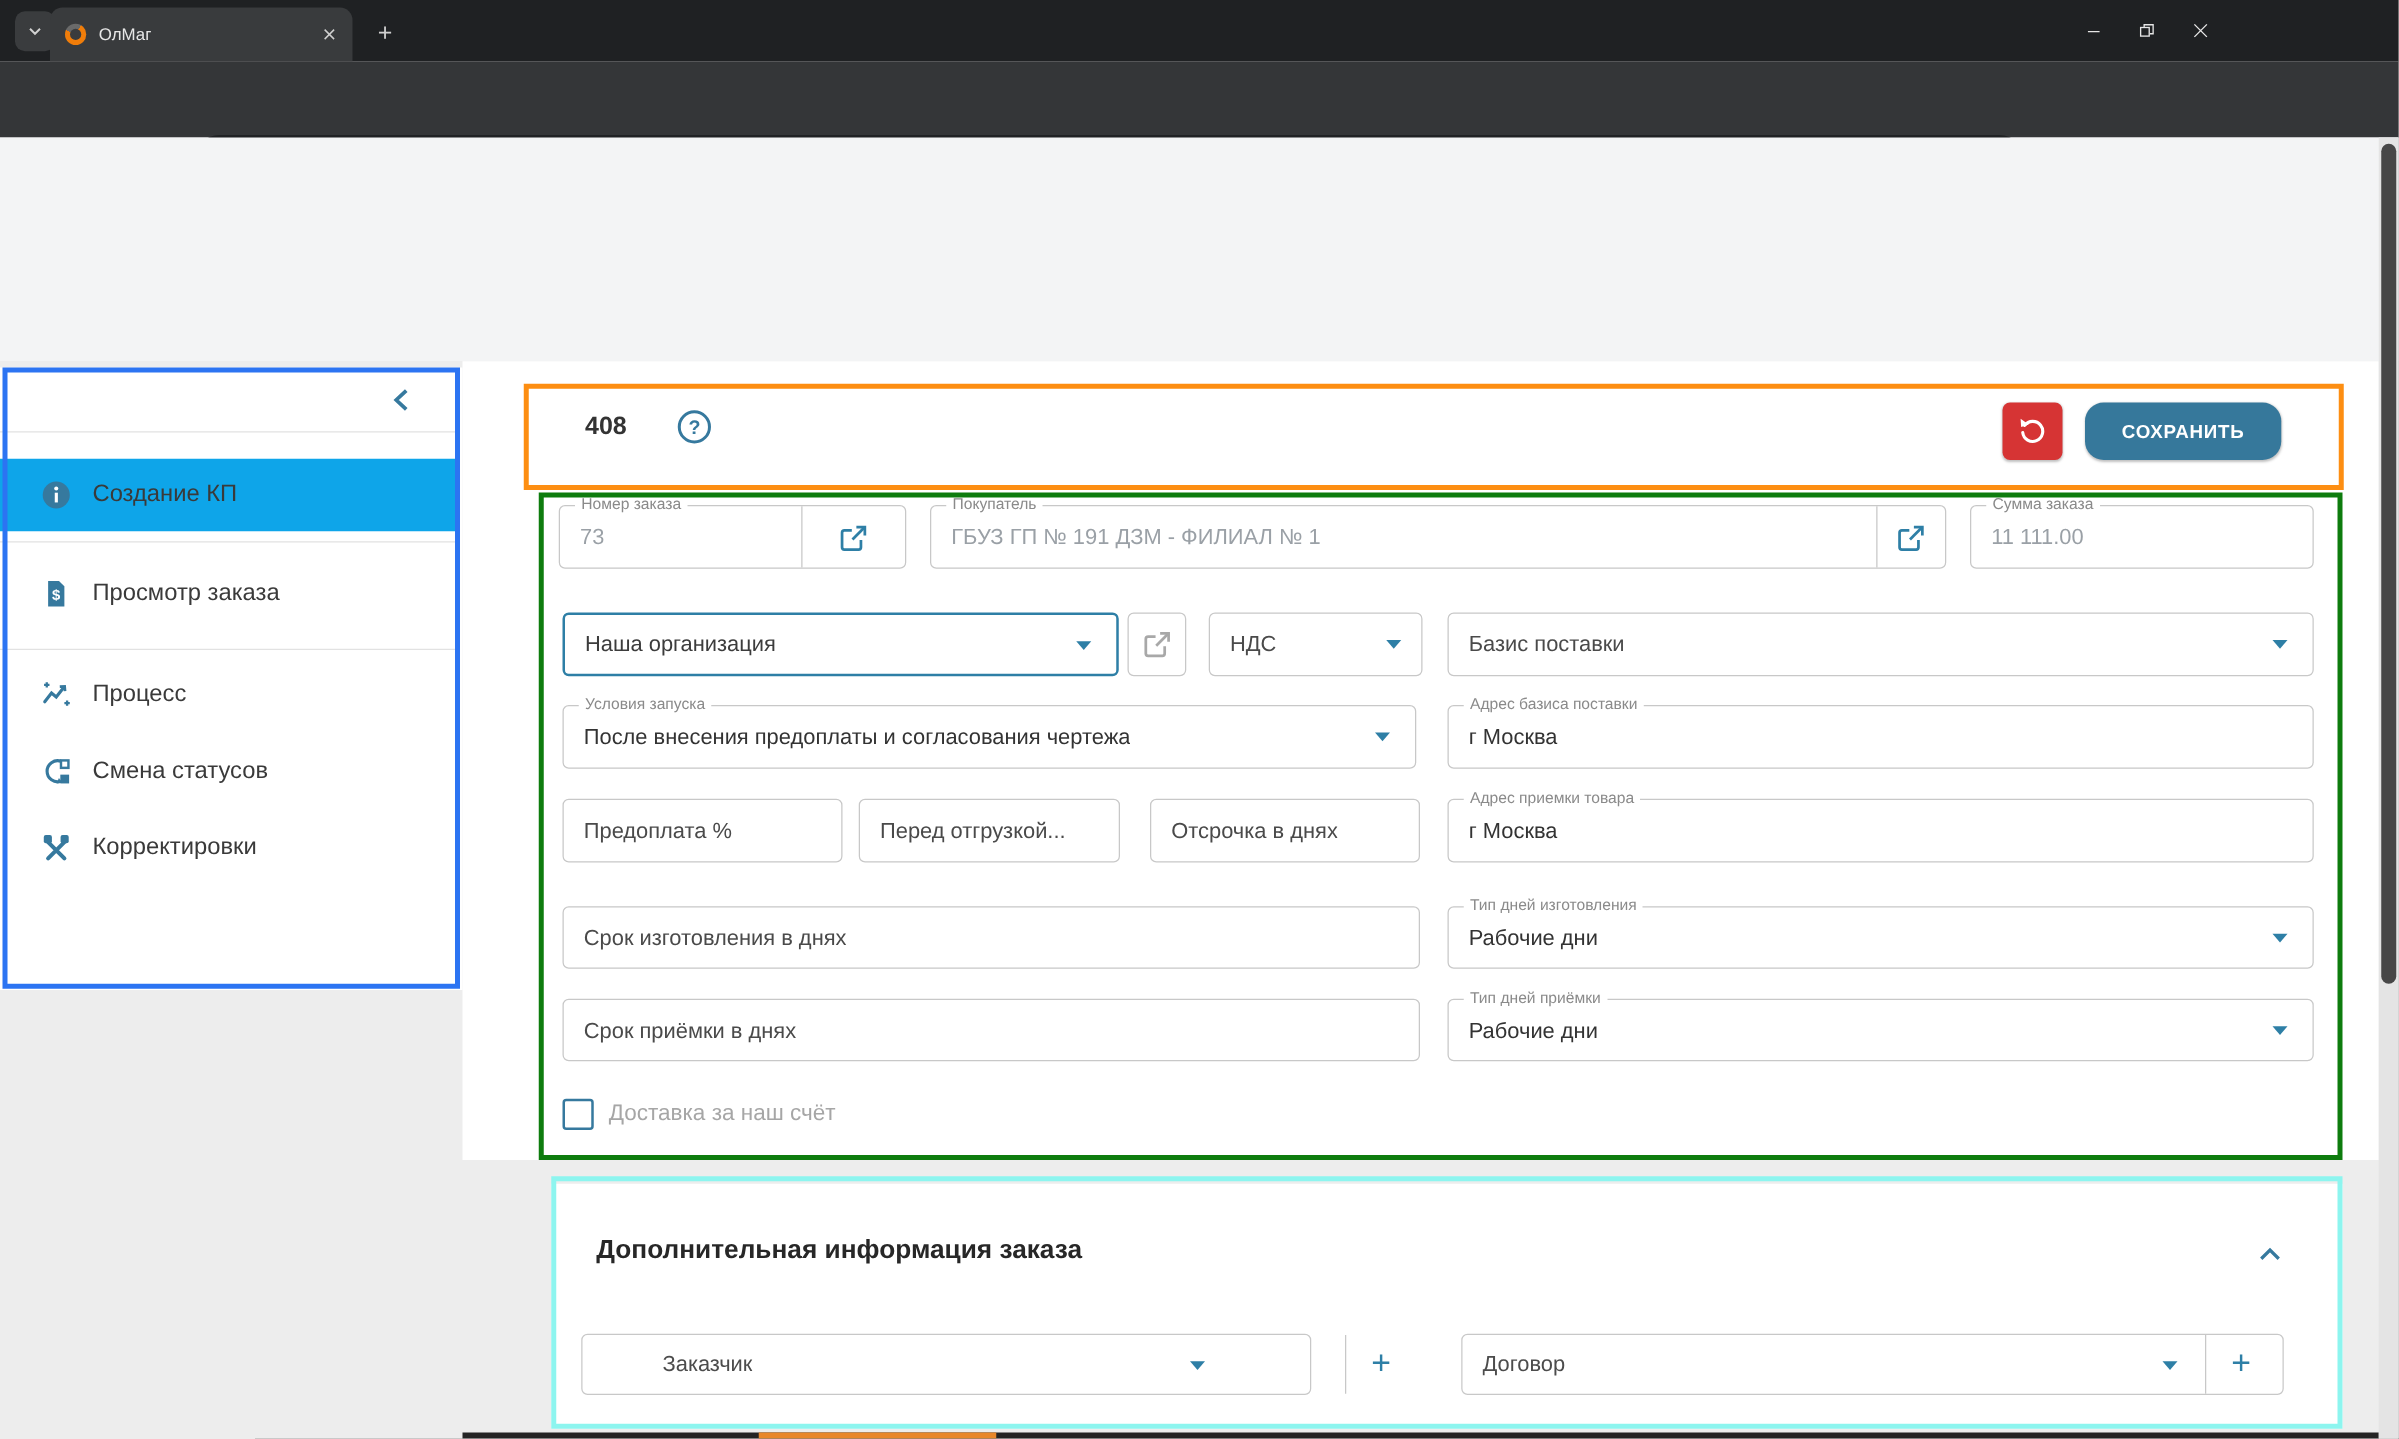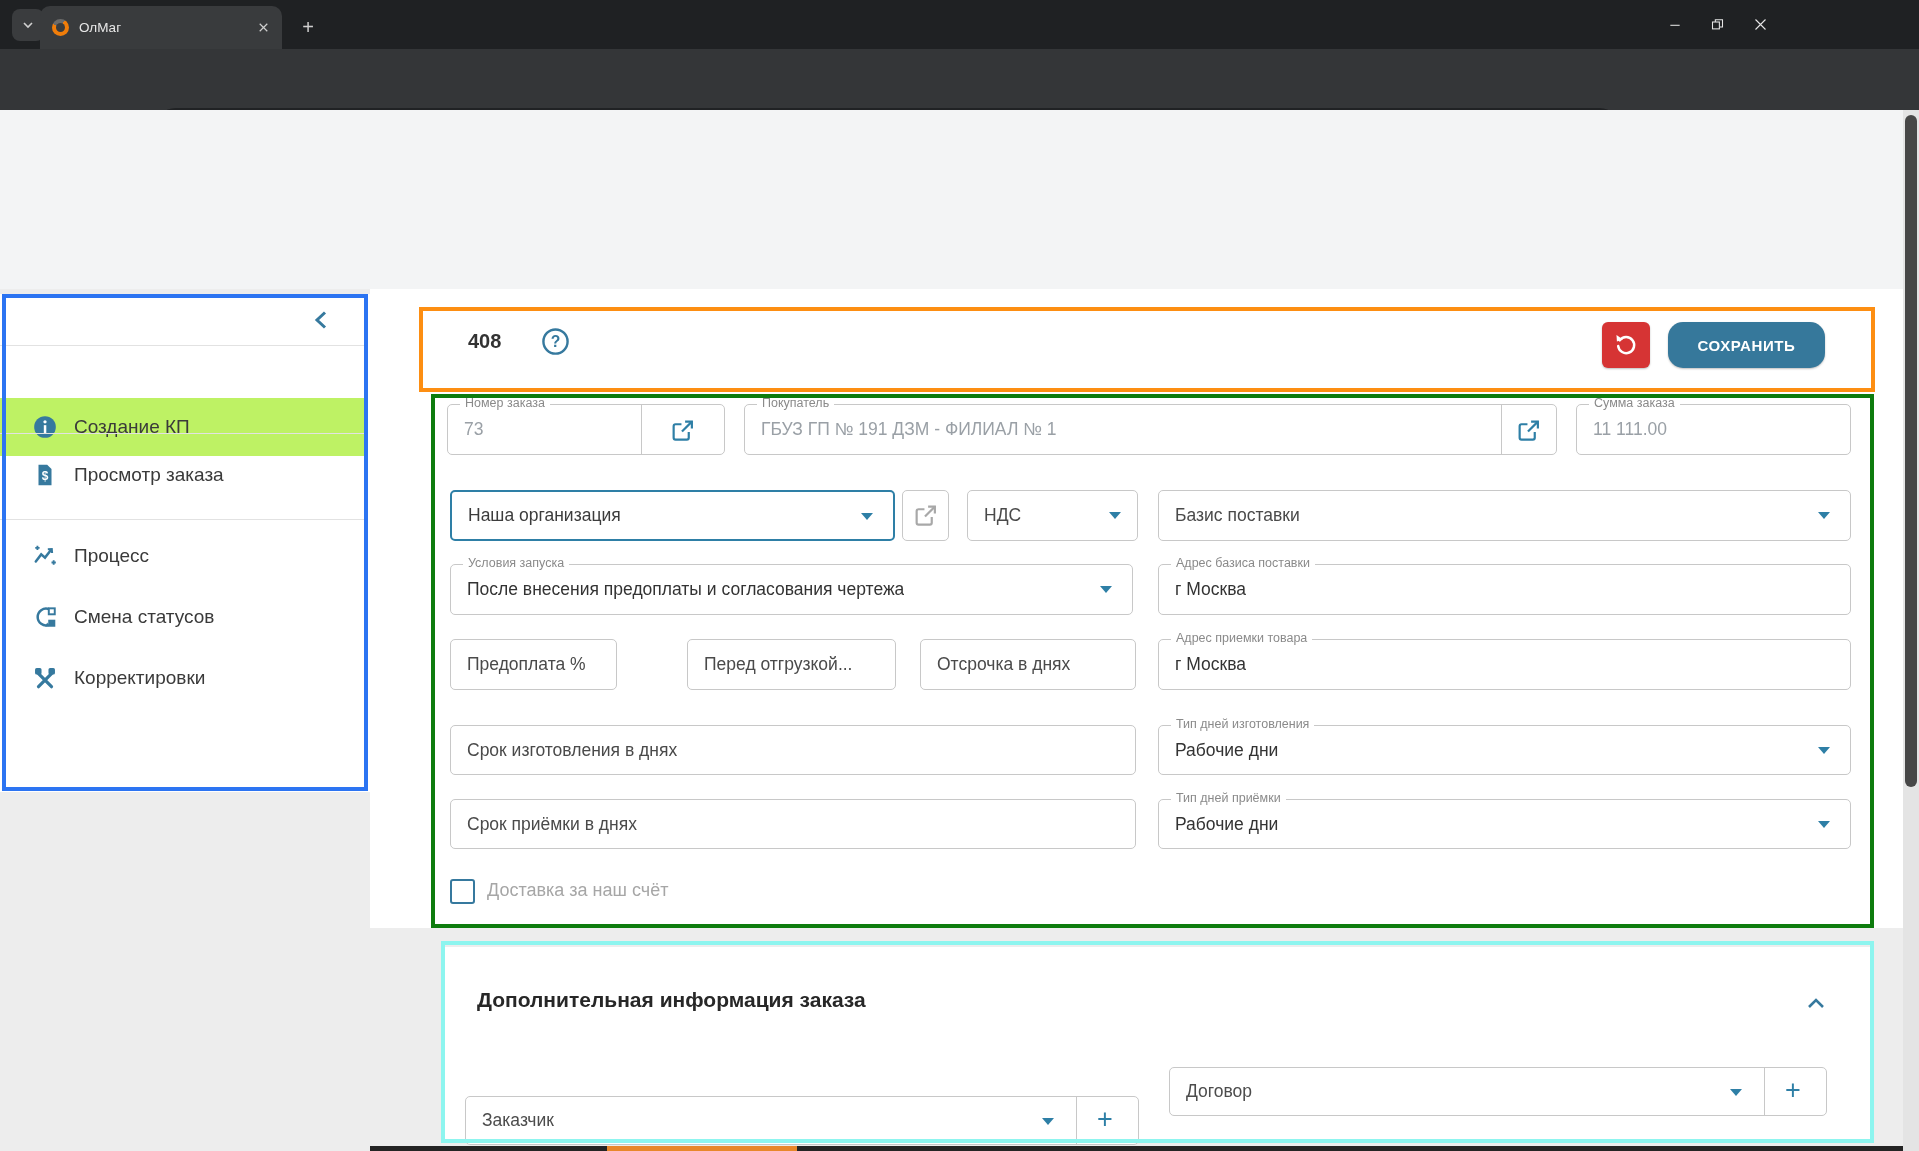--- a/index.html
+++ b/index.html
@@ -34,21 +34,21 @@
   .task-tab.active .lbl{color:#2e7fa5;font-weight:bold;}
   .task-tab.inactive .lbl{color:#454545;}
   .seg{position:absolute;height:5px;top:276px;}
   .tab-teal-bar{left:36px;top:284px;width:254px;height:5px;background:#2e7fa5;}
   
   #content-bg{left:0;top:289px;width:1919px;height:862px;background:#ededed;}
   #form-panel{left:370px;top:289px;width:1533px;height:639px;background:#ffffff;}
   #sidebar{left:0;top:294px;width:370px;height:498px;background:#ffffff;}
   .side-divider{position:absolute;left:0;width:366px;height:1px;background:#e2e2e2;}
   .side-item{position:absolute;left:0;width:366px;height:58px;display:flex;align-items:center;}
-  .side-item.active{background:#bef264;margin-top:31px;}
+  .side-item.active{background:#0ea5e9;}
   .side-item .ico{margin-left:32px;width:26px;height:26px;flex:0 0 auto;display:flex;}
   .side-item .txt{margin-left:16px;font-size:19px;color:#3a3a3a;white-space:nowrap;}
   
   .field{position:absolute;background:#fff;border:1px solid #c8c8c8;border-radius:5px;box-sizing:border-box;display:flex;align-items:center;}
   .field.teal{border:2px solid #2e7fa6;}
   .legend{position:absolute;top:-9px;left:12px;background:#fff;padding:0 5px;font-size:12.5px;color:#8a8a8a;white-space:nowrap;}
   .val{font-size:17.5px;color:#333;margin-left:16px;white-space:nowrap;overflow:hidden;}
   .val.gray{color:#9aa0a6;}
   .ph{font-size:17.5px;color:#4a4a4a;margin-left:16px;white-space:nowrap;overflow:hidden;}
   .dd-arrow{width:0;height:0;border-left:6px solid transparent;border-right:6px solid transparent;border-top:7px solid #2e7fa6;position:absolute;}
@@ -343,21 +343,21 @@
   <div class="abs field" style="left:450px;top:564px;width:683px;height:51px;">
     <span class="legend">Условия запуска</span>
     <span class="val">После внесения предоплаты и согласования чертежа</span>
     <span class="dd-arrow" style="right:20px;top:21px;"></span>
   </div>
   <div class="abs field" style="left:1158px;top:564px;width:693px;height:51px;">
     <span class="legend">Адрес базиса поставки</span>
     <span class="val">г Москва</span>
   </div>
 
-  <div class="abs field" style="left:450px;top:639px;width:167px;height:51px;">
+  <div class="abs field" style="left:450px;top:639px;width:224px;height:51px;">
     <span class="ph">Предоплата %</span>
   </div>
   <div class="abs field" style="left:687px;top:639px;width:209px;height:51px;">
     <span class="ph">Перед отгрузкой...</span>
   </div>
   <div class="abs field" style="left:920px;top:639px;width:216px;height:51px;">
     <span class="ph">Отсрочка в днях</span>
   </div>
   <div class="abs field" style="left:1158px;top:639px;width:693px;height:51px;">
     <span class="legend">Адрес приемки товара</span>
@@ -383,21 +383,21 @@
   </div>
 
   <div class="abs checkbox"></div>
   <span class="abs chk-label" style="left: 487px; top: 880px;">Доставка за наш счёт</span>
 
   <div class="abs" id="bottom-card"></div>
   <span class="abs card-title" style="left: 477px; top: 988px;">Дополнительная информация заказа</span>
   <svg class="abs" style="left:1804px;top:992px;" width="24" height="24" viewBox="0 0 24 24">
       <path d="M5 15l7-7 7 7" fill="none" stroke="#36799e" stroke-width="2.6"></path>
     </svg>
-  <div class="abs field" style="left:465px;top:1096px;width:674px;height:49px;">
+  <div class="abs field" style="left:465px;top:1067px;width:584px;height:49px;padding-left:48px;">
     <span class="ph" style="color:#4c4c4c;">Заказчик</span>
     <span class="dd-arrow" style="right:84px;top:21px;"></span>
     <span class="vdiv" style="left:610px;"></span>
     <span class="plus" style="left:631px;top:9px;">+</span>
   </div>
   <div class="abs field" style="left:1169px;top:1067px;width:658px;height:49px;">
     <span class="ph" style="color:#4c4c4c;">Договор</span>
     <span class="dd-arrow" style="right:84px;top:21px;"></span>
     <span class="vdiv" style="left:594px;"></span>
     <span class="plus" style="left:615px;top:9px;">+</span>

